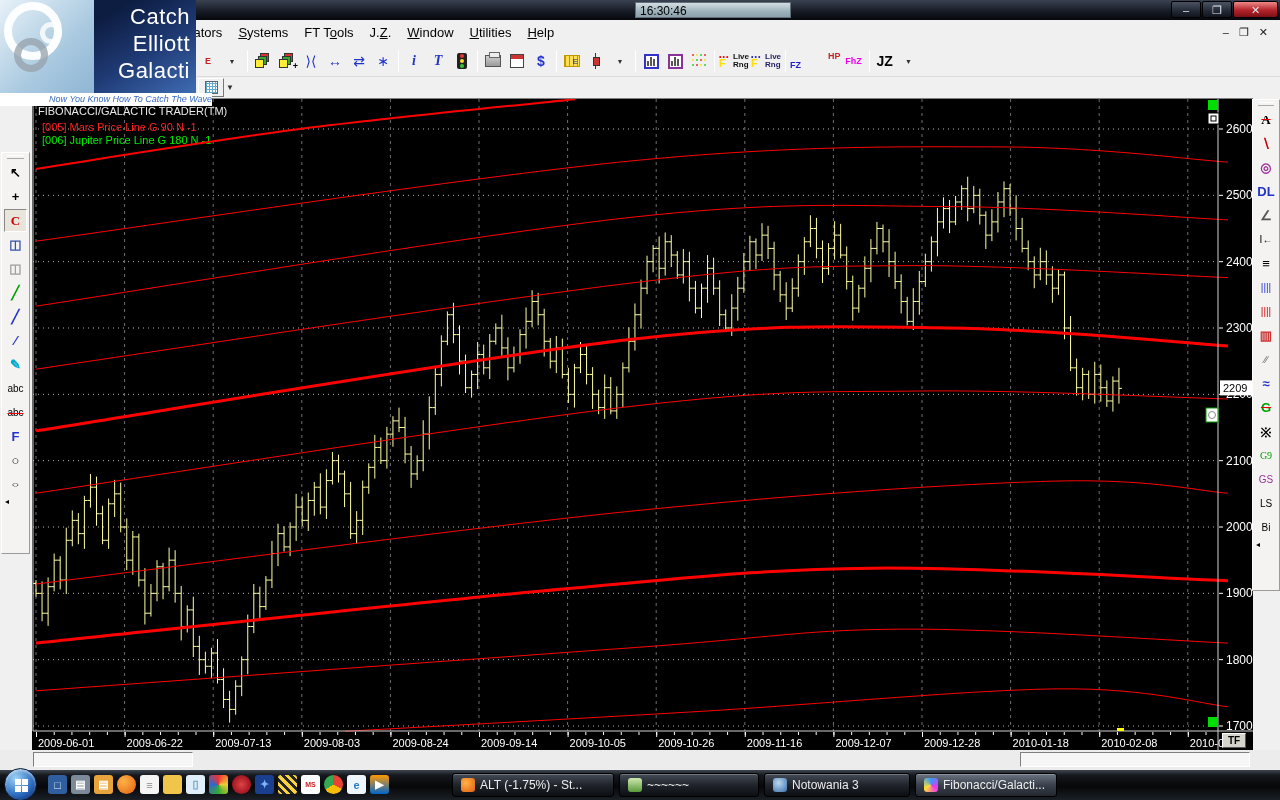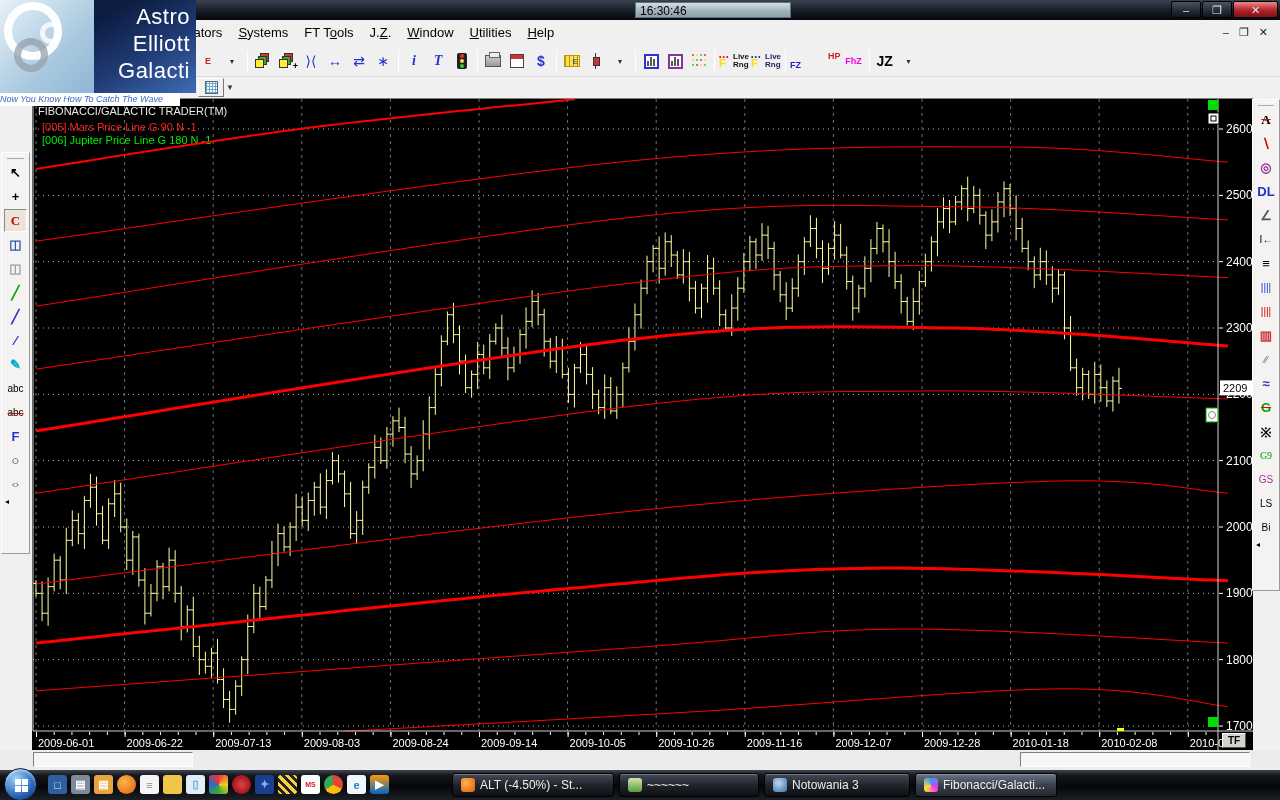--- a/index.html
+++ b/index.html
@@ -77,22 +77,22 @@
 
   
   #logo { position:absolute; left:0; top:0; width:196px; height:93px; z-index:60; display:flex; }
   #logo-swirl { width:94px; height:93px; background:linear-gradient(135deg,#e7f1f8,#a9c9e0 60%,#8fb6d4); position:relative; overflow:hidden; }
   #logo-swirl .c1 { position:absolute; left:4px; top:2px; width:58px; height:58px; border:8px solid rgba(255,255,255,.95); border-radius:50%; }
   #logo-swirl .c2 { position:absolute; left:14px; top:38px; width:34px; height:34px; border:7px solid rgba(150,160,170,.75); border-radius:50%; }
   #logo-swirl .c3 { position:absolute; left:40px; top:22px; width:22px; height:22px; border:5px solid rgba(255,255,255,.8); border-radius:50%; }
   #logo-text { flex:1; background:linear-gradient(150deg,#0d1d42 15%,#1f3a74 55%,#3f6cb4); color:#fff;
     text-align:right; padding:3px 6px 0 0; }
   #logo-text div { font-size:22px; line-height:27px; letter-spacing:.5px; }
-  #tagline { position:absolute; left:0; top:93px; width:180px; height:13px; background:#fff; z-index:60;
-    font-style:italic; font-size:9px; color:#3a6abf; text-align:left; line-height:13px; }
+  #tagline { position:absolute; left:0; top:93px; width:212px; height:13px; background:#fff; z-index:60;
+    font-style:italic; font-size:9px; color:#3a6abf; text-align:right; line-height:13px; }
 
   
   #chartwrap { position:absolute; left:32px; top:98px; width:1221px; height:652px; background:#000;
     border-top:1px solid #808080; }
   #chartwrap svg { position:absolute; left:0; top:0; }
   #left-gutter { position:absolute; left:0; top:98px; width:32px; height:652px; background:#f0f0f0; }
   #right-gutter { position:absolute; left:1253px; top:98px; width:27px; height:652px; background:#f0f0f0; }
 
   
   .vpanel { position:absolute; background:#f4f3f1; border:1px solid; border-color:#fff #9a9a9a #9a9a9a #fff; z-index:40; }
@@ -297,21 +297,21 @@
     <span id="gridbtn-drop">▼</span>
   </div>
 
   <div id="logo">
     <div id="logo-swirl">
         <i class="c1"></i>
         <i class="c2"></i>
         <i class="c3"></i>
       </div>
     <div id="logo-text">
-      <div>Astro</div>
+      <div>Catch</div>
       <div>Elliott</div>
       <div>Galacti</div>
     </div>
   </div>
   <div id="tagline">Now You Know How To Catch The Wave</div>
 
   <div id="left-gutter"></div>
   <div id="right-gutter"></div>
   <div id="chartwrap">
       <svg width="1221" height="652">
@@ -1089,21 +1089,21 @@
         <span class="ql" style="background: rgb(27, 63, 143); color: rgb(127, 178, 255);">✦</span>
         <span class="ql" style="background: repeating-linear-gradient(45deg, rgb(247, 210, 62) 0px, rgb(247, 210, 62) 3px, rgb(34, 34, 34) 3px, rgb(34, 34, 34) 6px);"></span>
         <span class="ql" style="background: rgb(255, 255, 255); color: rgb(204, 34, 34); font-size: 7px;">MS</span>
         <span class="ql" style="background: conic-gradient(rgb(234, 67, 53) 0deg, rgb(234, 67, 53) 33%, rgb(251, 188, 5) 0deg, rgb(251, 188, 5) 66%, rgb(52, 168, 83) 0deg, rgb(52, 168, 83) 100%); border-radius: 50%;"></span>
         <span class="ql" style="background: rgb(238, 246, 252); color: rgb(42, 124, 192);">e</span>
         <span class="ql" style="background: linear-gradient(rgb(255, 153, 0), rgb(0, 102, 204)); color: rgb(255, 255, 255);">▶</span>
       </div>
     <div class="taskbns taskbtns">
         <span class="taskbtn" style="width: 162px;">
           <span class="tico" style="background: radial-gradient(circle at 35% 35%, rgb(255, 179, 71), rgb(224, 94, 16));"></span>
-          <span style="overflow: hidden;">ALT (-4.50%) - St...</span>
+          <span style="overflow: hidden;">ALT (-1.75%) - St...</span>
         </span>
         <span class="taskbtn" style="width: 140px;">
           <span class="tico" style="background: linear-gradient(rgb(207, 232, 176), rgb(90, 154, 58));"></span>
           <span style="overflow: hidden;">~~~~~~</span>
         </span>
         <span class="taskbtn" style="width: 146px;">
           <span class="tico" style="background: radial-gradient(circle at 40% 35%, rgb(188, 217, 240), rgb(58, 111, 168));"></span>
           <span style="overflow: hidden;">Notowania 3</span>
         </span>
         <span class="taskbtn active" style="width: 142px;">

